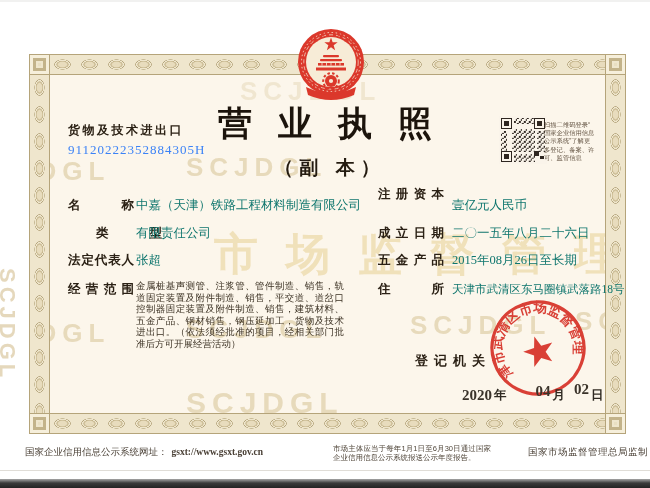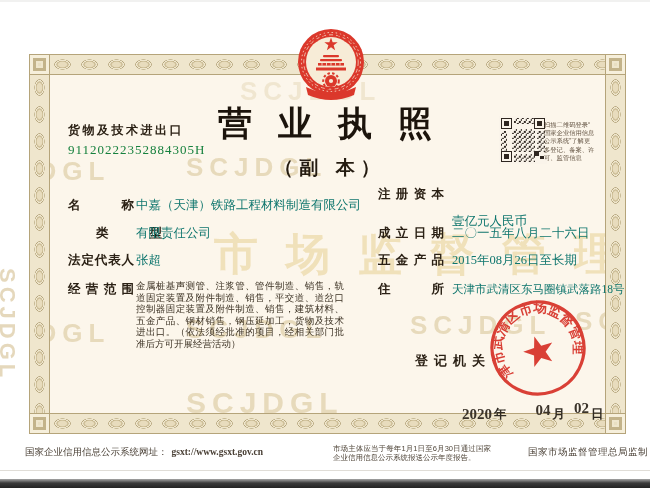--- a/index.html
+++ b/index.html
@@ -23,21 +23,21 @@
   
   .wm{position:absolute;font-weight:bold;color:rgba(203,178,122,0.42);letter-spacing:6px;font-size:26px;white-space:nowrap;}
   .wm-big{position:absolute;font-family:"Liberation Serif","DejaVu Serif",serif;font-weight:bold;
     font-size:44px;letter-spacing:28px;color:rgba(224,196,120,0.42);white-space:nowrap;}
   .wm-vert{position:absolute;left:-6px;top:268px;writing-mode:vertical-rl;font-weight:bold;
     font-size:22px;letter-spacing:4px;color:rgba(203,178,122,0.5);}
 
   
   .code-block{position:absolute;left:68px;top:122px;color:#2b2115;}
   .code-label{font-weight:bold;font-size:12px;letter-spacing:2.5px;}
-  .code-value{font-family:"Liberation Serif","DejaVu Serif",serif;font-size:13px;letter-spacing:1px;margin-top:3px;color:#15803d;}
+  .code-value{font-family:"Liberation Serif","DejaVu Serif",serif;font-size:13px;letter-spacing:1px;margin-top:3px;color:#3b82f6;}
   .title{position:absolute;left:218px;top:101px;width:250px;font-size:34px;font-weight:bold;
     letter-spacing:26px;color:#1c140c;white-space:nowrap;}
   .subtitle{position:absolute;left:218px;top:155px;width:224px;text-align:center;font-size:19px;
     letter-spacing:6px;color:#241b10;font-weight:bold;}
 
   
   .qr{position:absolute;left:499px;top:116px;width:48px;height:48px;}
   .qr-caption{position:absolute;left:544px;top:121px;width:50px;font-size:6.3px;line-height:8.2px;
     color:#5d4d3c;white-space:nowrap;}
 
@@ -45,21 +45,21 @@
   .f-label{position:absolute;display:inline-block;width:66px;font-weight:bold;font-size:12.5px;
     color:#2b2115;text-align:justify;text-align-last:justify;white-space:nowrap;}
   .f-value{position:absolute;font-family:"Liberation Serif","DejaVu Serif",serif;font-size:12.5px;color:#0f766e;white-space:nowrap;}
   .scope-value{position:absolute;left:136px;top:281px;width:208px;font-family:"Liberation Serif","DejaVu Serif",serif;
     font-size:9.5px;line-height:11.6px;color:#3a3022;text-align:justify;white-space:normal;}
   .addr{font-size:11.5px;}
 
   
   .registrar{position:absolute;left:415px;top:352px;font-weight:bold;font-size:13px;letter-spacing:6px;color:#2b2115;white-space:nowrap;}
   .seal{position:absolute;left:483px;top:293px;width:110px;height:110px;opacity:0.88;z-index:6;}
-  .date-row{position:absolute;left:462px;top:387px;display:flex;align-items:flex-end;color:#2f2a22;z-index:7;margin-top:19px;}
+  .date-row{position:absolute;left:462px;top:387px;display:flex;align-items:flex-end;color:#2f2a22;z-index:7;}
   .date-num{font-family:"Liberation Serif","DejaVu Serif",serif;font-size:15px;font-weight:bold;color:#3a332a;}
   .date-unit{font-size:12.5px;font-weight:bold;margin:0 3px 0 2px;}
   .d-m{transform:translateY(-4px);margin-left:6px;padding-left:20px;}
   .d-d{transform:translateY(-6px);margin-left:6px;}
 
   
   .footer-left{position:absolute;left:25px;top:446px;font-size:9.5px;color:#4a4036;}
   .footer-left .url{font-family:"Liberation Serif","DejaVu Serif",serif;font-weight:bold;margin-left:4px;}
   .footer-mid{position:absolute;left:333px;top:444px;width:158px;font-size:7.5px;line-height:9.2px;color:#50463a;text-align:justify;}
   .footer-right{position:absolute;left:528px;top:446px;font-size:9.5px;letter-spacing:0.5px;color:#4a4036;}
@@ -180,21 +180,21 @@
   <span class="f-label" style="left:68px;top:225px;margin-left:28px;">类型</span>
   <span class="f-value" style="left:136px;top:225px;">有限责任公司</span>
 
   <span class="f-label" style="left:68px;top:252px;">法定代表人</span>
   <span class="f-value" style="left:136px;top:252px;">张超</span>
 
   <span class="f-label" style="left:68px;top:281px;">经营范围</span>
   <span class="scope-value">金属桩基声测管、注浆管、管件制造、销售，轨道固定装置及附件制造、销售，平交道、道岔口控制器固定装置及附件制造、销售，建筑材料、五金产品、钢材销售，钢压延加工，货物及技术进出口。（依法须经批准的项目，经相关部门批准后方可开展经营活动）</span>
 
   <span class="f-label" style="left:378px;top:186px;">注册资本</span>
-  <span class="f-value" style="left:452px;top:197px;margin-top:16px;">壹亿元人民币</span>
+  <span class="f-value" style="left:452px;top:197px;">壹亿元人民币</span>
 
   <span class="f-label" style="left:378px;top:225px;">成立日期</span>
   <span class="f-value" style="left:452px;top:225px;">二〇一五年八月二十六日</span>
 
   <span class="f-label" style="left:378px;top:252px;">五金产品</span>
   <span class="f-value" style="left:452px;top:252px;">2015年08月26日至长期</span>
 
   <span class="f-label" style="left:378px;top:281px;">住所</span>
   <span class="f-value addr" style="left:452px;top:282px;">天津市武清区东马圈镇武落路18号</span>
 

